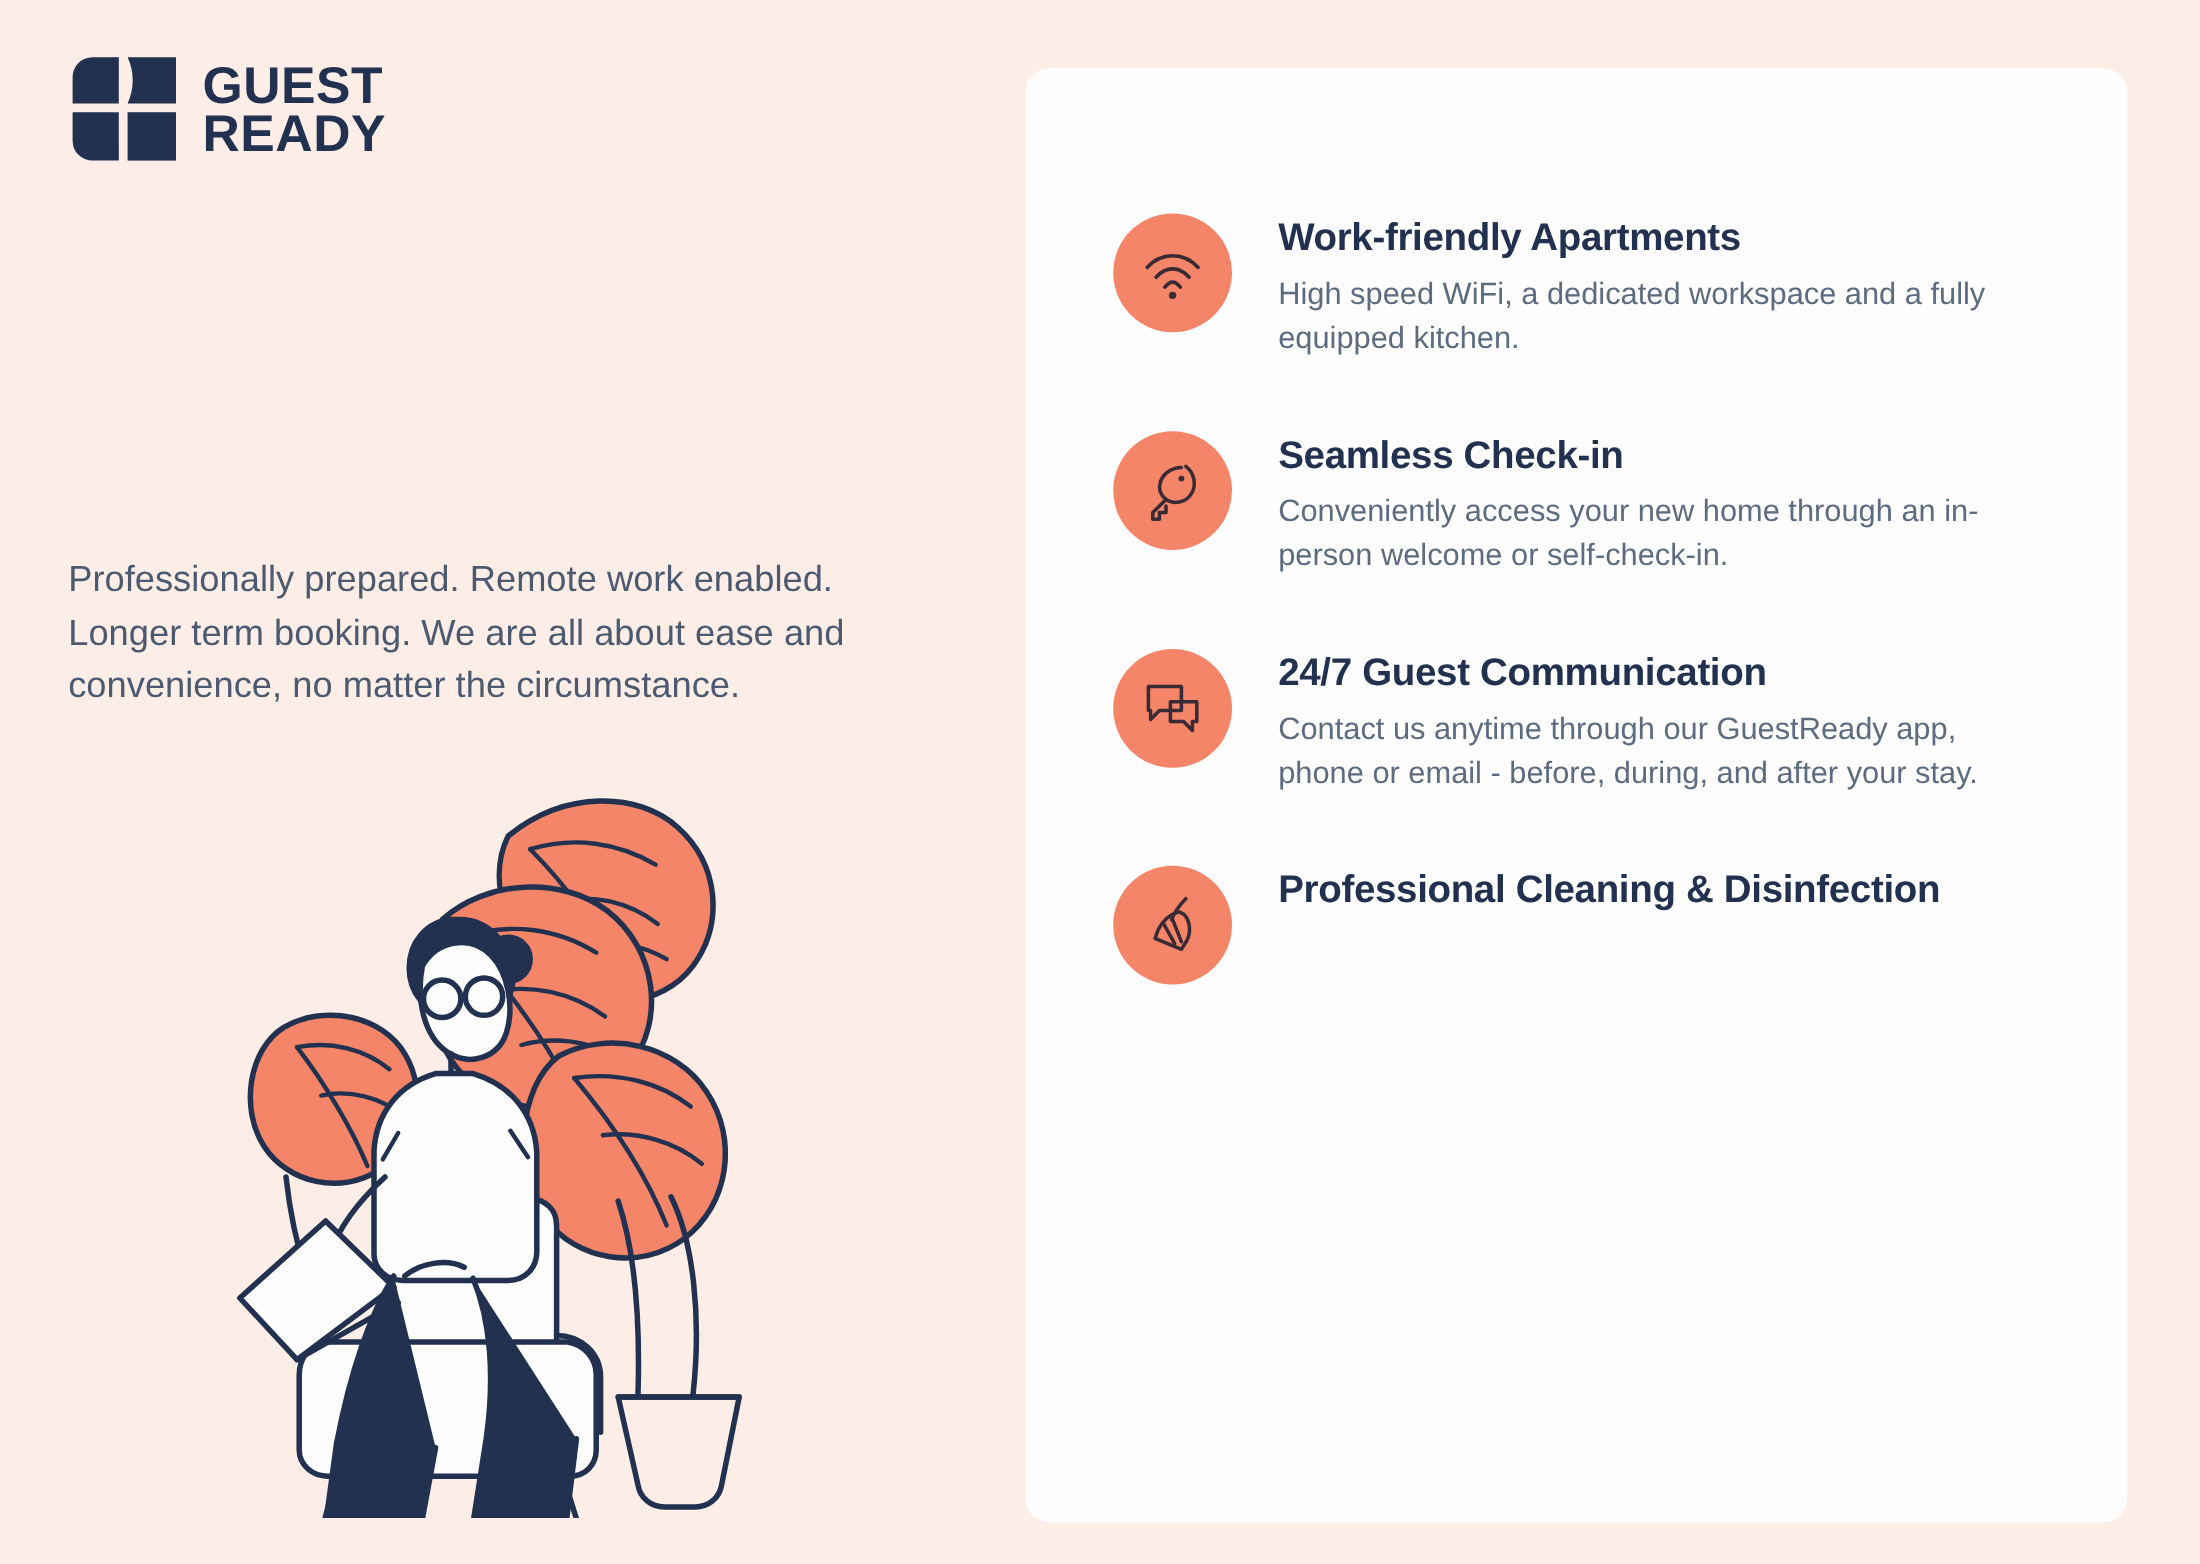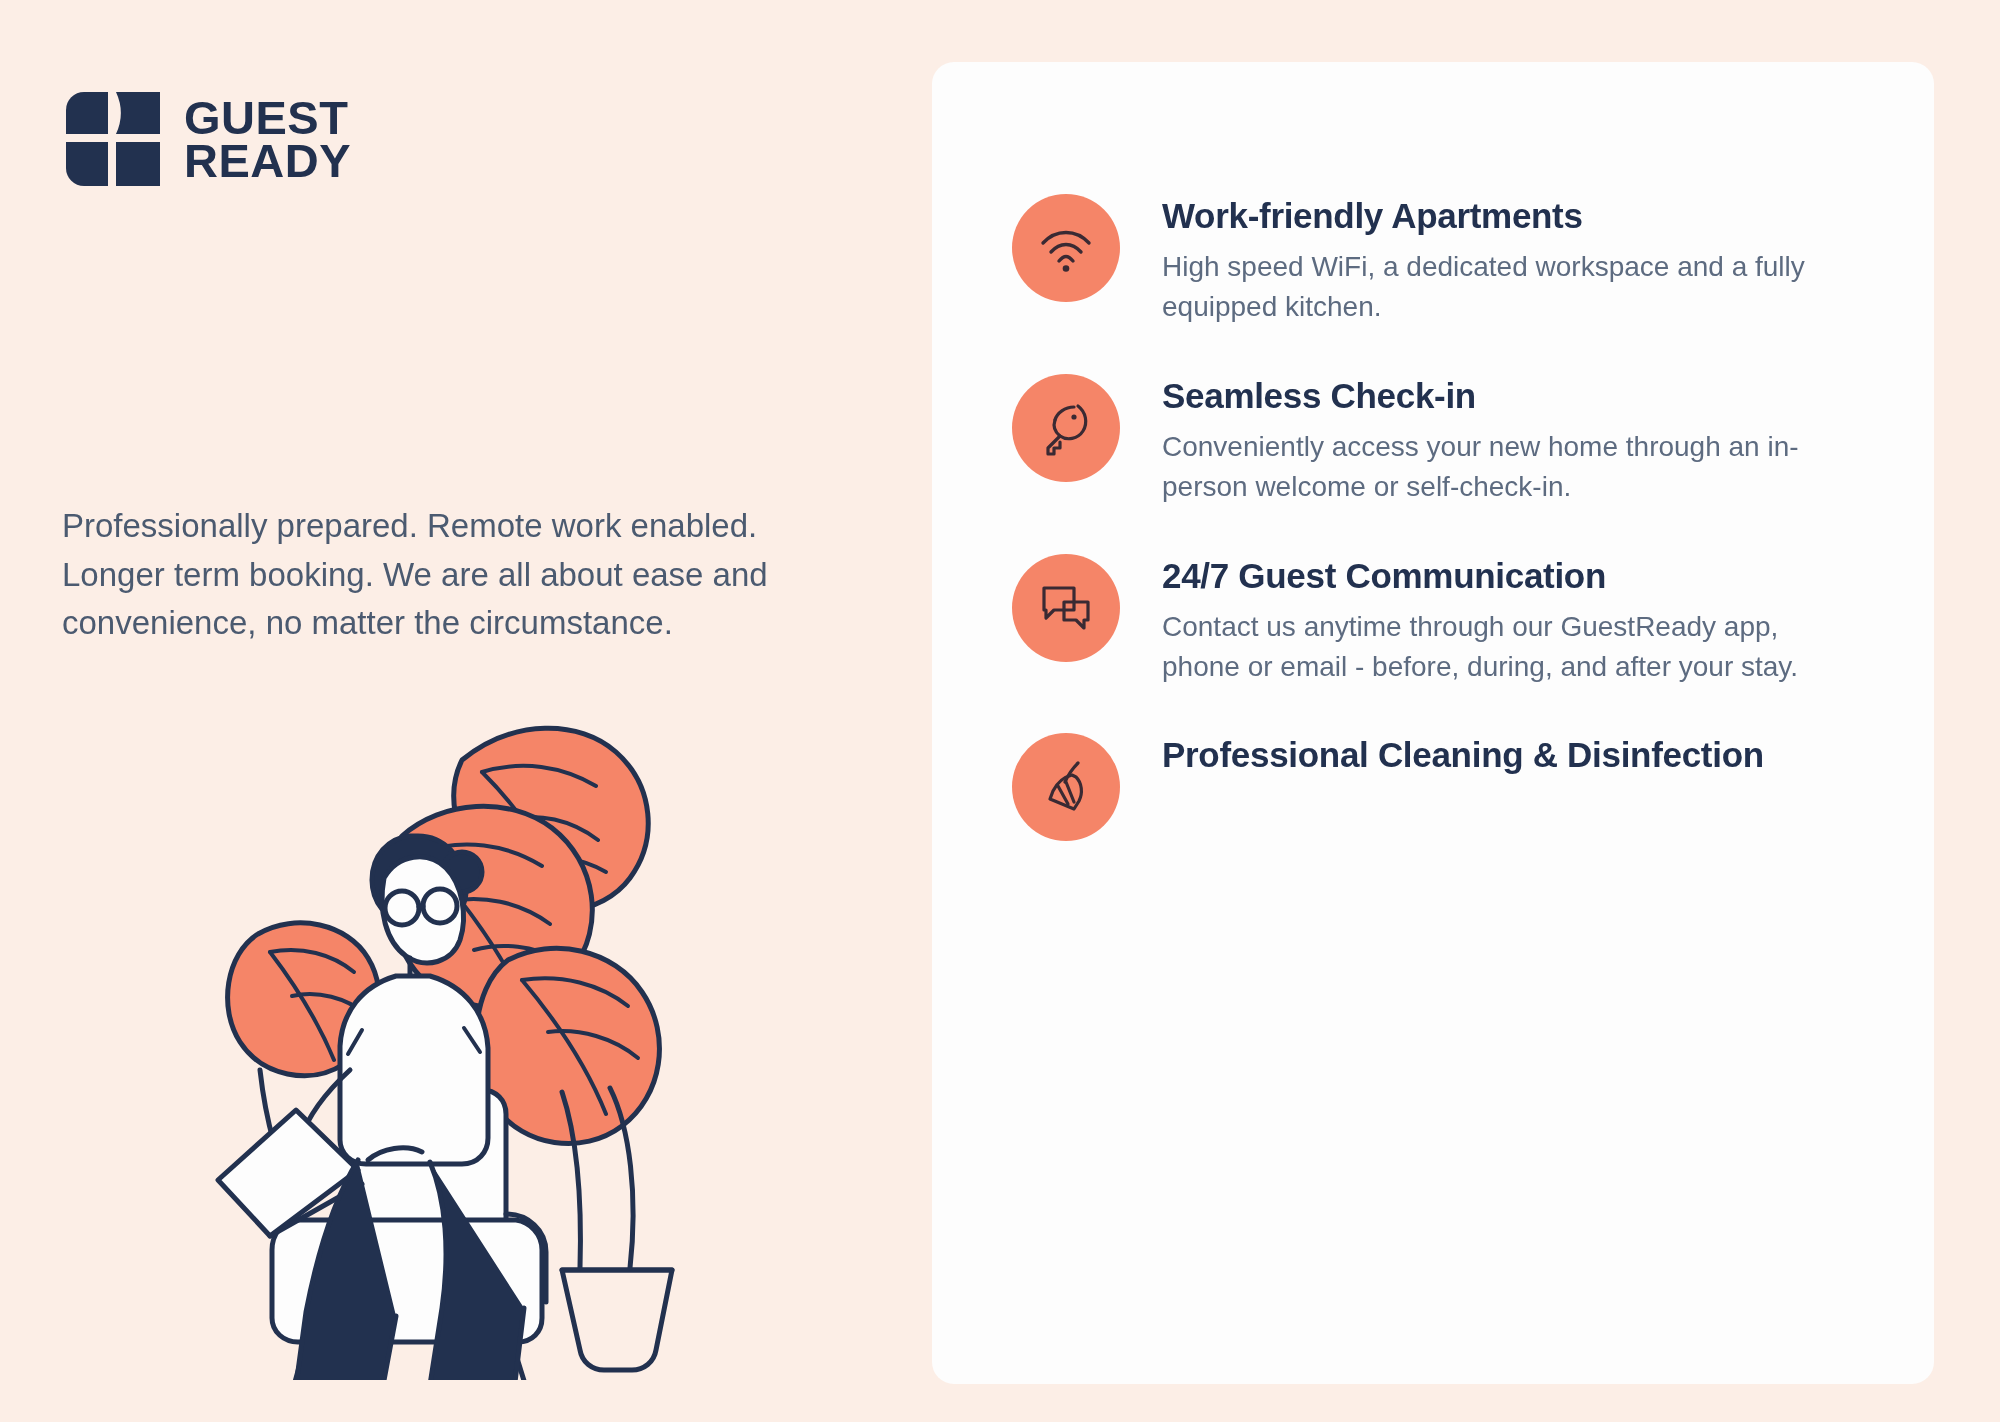--- a/index.html
+++ b/index.html
@@ -24,21 +24,20 @@
     height: 1422px;
   }
 
   .logo-block {
     position: absolute;
     left: 62px;
     top: 48px;
     display: flex;
     align-items: center;
     gap: 20px;
-    margin-top: 40px;
   }
 
   .logo-mark {
     width: 102px;
     height: 102px;
     flex: 0 0 auto;
   }
 
   .logo-word {
     display: flex;
@@ -97,21 +96,21 @@
     border-radius: 22px;
   }
 
   .feature-list {
     position: absolute;
     left: 80px;
     top: 128px;
     right: 40px;
     display: flex;
     flex-direction: column;
-    gap: 43px;
+    gap: 61px;
   }
 
   .feature {
     display: flex;
     align-items: flex-start;
     gap: 42px;
   }
 
   .feature-icon {
     flex: 0 0 auto;

